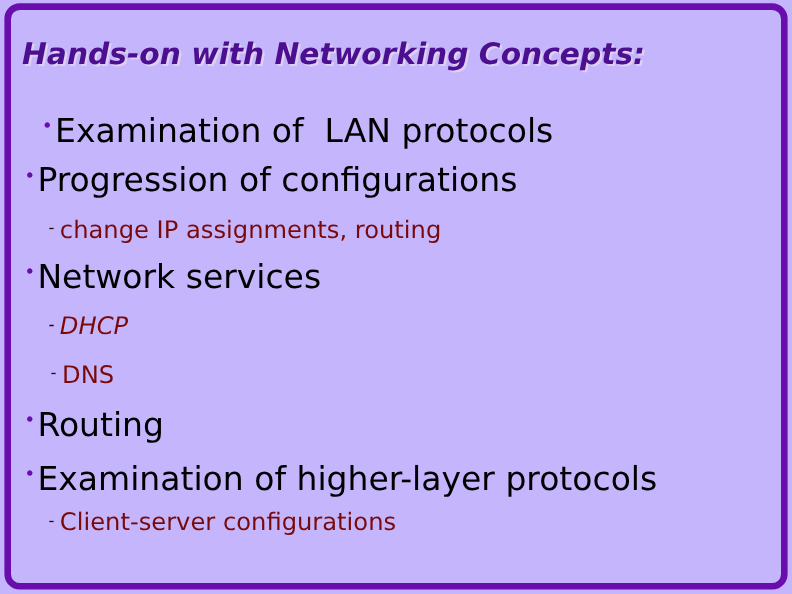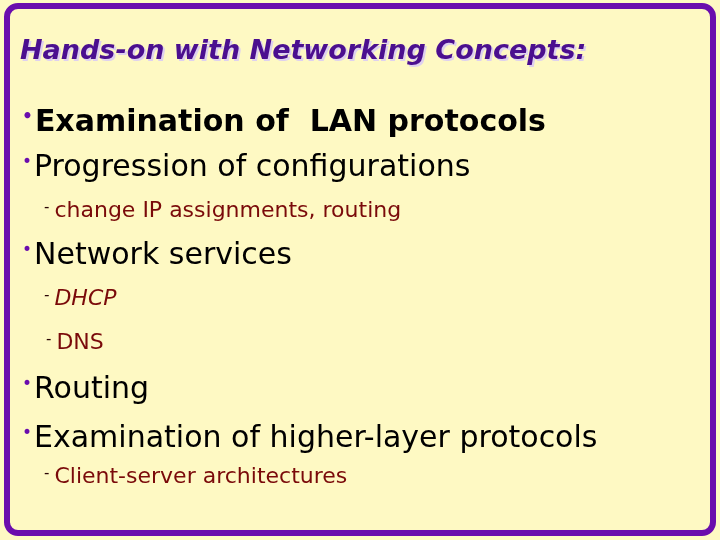--- a/index.html
+++ b/index.html
@@ -12,21 +12,21 @@
     height: 540px;
     overflow: hidden;
     font-family: "DejaVu Sans", sans-serif;
   }
 
   #slide {
     position: relative;
     width: 720px;
     height: 540px;
     box-sizing: border-box;
-    background: #fef9c3;
+    background: #c4b5fd;
   }
 
   
   #slide-frame {
     position: absolute;
     left: 4px;
     top: 3px;
     width: 712px;
     height: 533px;
     box-sizing: border-box;
@@ -131,25 +131,25 @@
 <div id="slide">
 
   <div id="slide-frame"></div>
 
   <div id="slide-body">
 
     <div class="slide-title">Hands-on with Networking Concepts:</div>
 
     <div class="bullet-list" id="bullet-list">
 
-    <div class="bullet-row level1" style="position: absolute; left: 0px; top: 0px; font-weight: bold;"><span class="marker">•</span><span class="label">Examination of  LAN protocols</span></div>
+    <div class="bullet-row level1" style="position: absolute; left: 16px; top: 0px;"><span class="marker">•</span><span class="label">Examination of  LAN protocols</span></div>
         <div class="bullet-row level1" style="position: absolute; left: 0px; top: 45px;"><span class="marker">•</span><span class="label">Progression of configurations</span></div>
         <div class="bullet-row level2" style="position: absolute; left: 0px; top: 90px;"><span class="marker">-</span><span class="label">change IP assignments, routing</span></div>
         <div class="bullet-row level1" style="position: absolute; left: 0px; top: 133px;"><span class="marker">•</span><span class="label">Network services</span></div>
         <div class="bullet-row level2" style="position: absolute; left: 0px; top: 178px; font-style: italic;"><span class="marker">-</span><span class="label">DHCP</span></div>
         <div class="bullet-row level2" style="position: absolute; left: 0px; top: 222px; padding-left: 46px;"><span class="marker">-</span><span class="label">DNS</span></div>
         <div class="bullet-row level1" style="position: absolute; left: 0px; top: 267px;"><span class="marker">•</span><span class="label">Routing</span></div>
         <div class="bullet-row level1" style="position: absolute; left: 0px; top: 316px;"><span class="marker">•</span><span class="label">Examination of higher-layer protocols</span></div>
-        <div class="bullet-row level2" style="position: absolute; left: 0px; top: 356px;"><span class="marker">-</span><span class="label">Client-server architectures</span></div>
+        <div class="bullet-row level2" style="position: absolute; left: 0px; top: 356px;"><span class="marker">-</span><span class="label">Client-server configurations</span></div>
       </div>
 
   </div>
 </div>
 
 </body></html>

